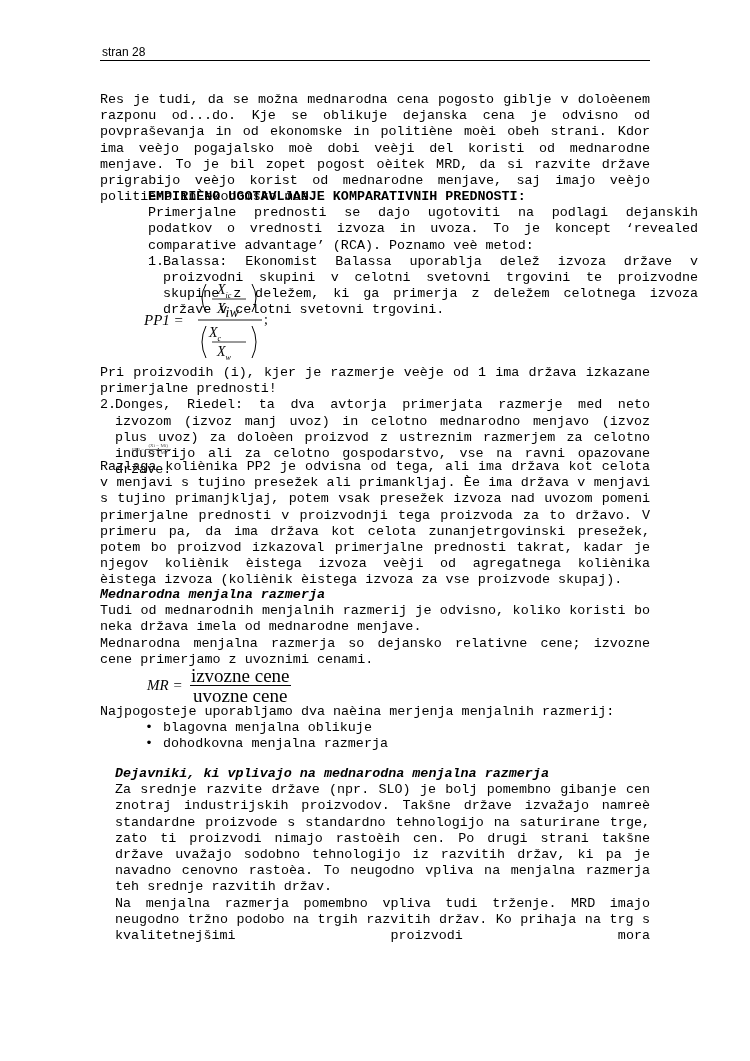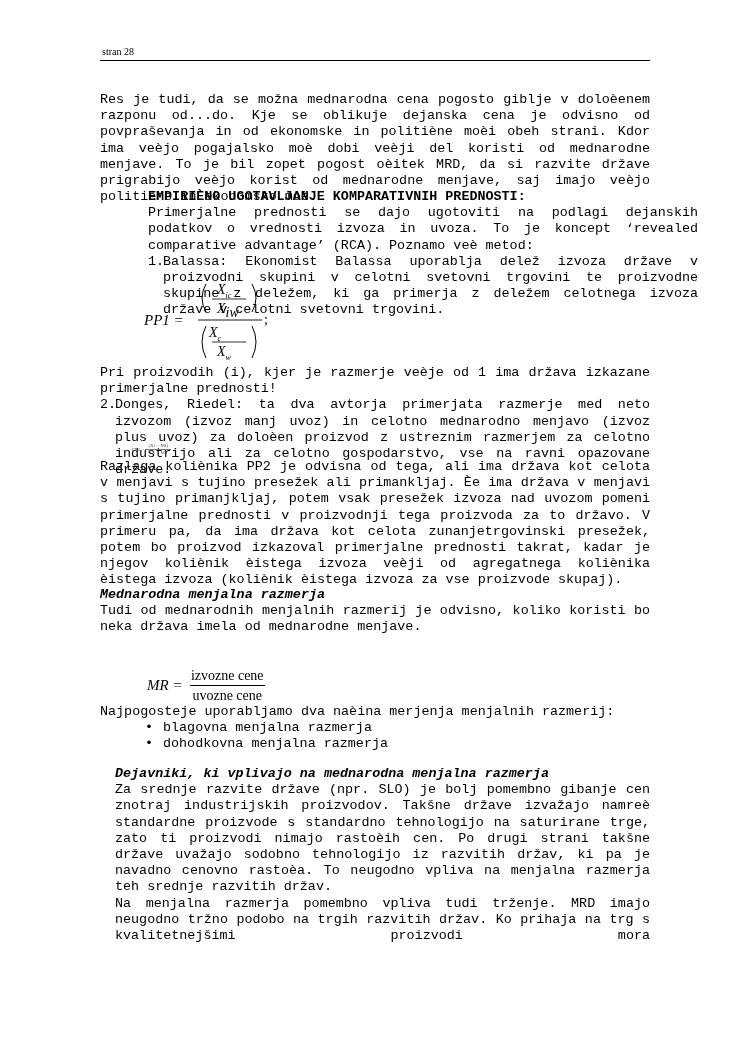--- a/index.html
+++ b/index.html
@@ -1,20 +1,20 @@
 <!DOCTYPE html>
 <html><head>
 <meta charset="utf-8">
 <style>
   html, body { margin: 0; padding: 0; background: #ffffff; }
   body { width: 750px; height: 1061px; position: relative; overflow: hidden; color: #000; }
   .page { position: absolute; left: 100px; top: 0; width: 550px; }
   .header { position: absolute; left: 100px; top: 44px; width: 550px; height: 16px;
     border-bottom: 1px solid #000; }
-  .header-text { font-family: Liberation Serif, serif; font-size: 10px; line-height: 12px; position: absolute; left: 2px; top: 2px; }
+  .header-text { font-family: Liberation Sans, sans-serif; font-size: 12px; line-height: 12px; position: absolute; left: 2px; top: 2px; }
   .body-text { font-family: "Liberation Sans", sans-serif; font-size: 13.4px; line-height: 16.2px; text-align: justify; }
   .p { margin: 0; }
   .abs { position: absolute; left: 0; width: 550px; font-family: Liberation Mono, monospace; }
   .h-bold { font-weight: bold; }
   .h-bi { font-weight: bold; font-style: italic; }
   ol.num { margin: 0; padding: 0; list-style: none; }
   ol.num li { position: relative; padding-left: 15px; }
   ol.num li .n { position: absolute; left: 0; top: 0; }
   .formula { font-family: "Liberation Serif", serif; font-style: italic; position: absolute; }
   .frac { display: inline-block; vertical-align: middle; text-align: center; }
@@ -79,34 +79,35 @@
       <span style="display:block; border-bottom:1px solid #777; padding:0 3px;">(Xi − Mi)</span>
       <span style="display:block;">(X + M)</span>
     </span>
   </div>
 
   <p class="p abs" style="top:459px;">Razlaga koliènika PP2 je odvisna od tega, ali ima država kot celota v menjavi s tujino presežek ali primankljaj. Èe ima država v menjavi s tujino primanjkljaj, potem vsak presežek izvoza nad uvozom pomeni primerjalne prednosti v proizvodnji tega proizvoda za to državo. V primeru pa, da ima država kot celota zunanjetrgovinski presežek, potem bo proizvod izkazoval primerjalne prednosti takrat, kadar je njegov koliènik èistega izvoza veèji od agregatnega koliènika èistega izvoza (koliènik èistega izvoza za vse proizvode skupaj).</p>
 
   <div class="abs" style="top:587px;">
     <p class="p h-bi">Mednarodna menjalna razmerja</p>
     <p class="p">Tudi od mednarodnih menjalnih razmerij je odvisno, koliko koristi bo neka država imela od mednarodne menjave.</p>
+    <p class="p">Mednarodna menjalna razmerja so dejansko relativne cene; izvozne cene primerjamo z uvoznimi cenami.</p>
   </div>
 
   <div class="formula" style="left:47px; top:667px; font-style:normal;">
     <span style="display:inline-block; vertical-align:middle; font-style:italic; font-size:15px; margin-right:4px;">MR =</span>
-    <span class="frac" style="font-size:14px; line-height:17px;">
+    <span class="frac" style="font-size:19px; line-height:17px;">
       <span style="display:block; border-bottom:1px solid #000; padding:0 1px 1px;">izvozne cene</span>
       <span style="display:block; padding-top:1px;">uvozne cene</span>
     </span>
   </div>
 
   <div class="abs" style="top:704px;">
     <p class="p">Najpogosteje uporabljamo dva naèina merjenja menjalnih razmerij:</p>
     <ul class="bullets">
-      <li><span class="dot">•</span><span>blagovna menjalna razmerja</span></li>
+      <li><span class="dot">•</span><span>blagovna menjalna oblikuje</span></li>
       <li><span class="dot">•</span><span>dohodkovna menjalna razmerja</span></li>
     </ul>
   </div>
 
   <div class="abs indent" style="top:766px;">
     <p class="p h-bi">Dejavniki, ki vplivajo na mednarodna menjalna razmerja</p>
     <p class="p">Za srednje razvite države (npr. SLO) je bolj pomembno gibanje cen znotraj industrijskih proizvodov. Takšne države izvažajo namreè standardne proizvode s standardno tehnologijo na saturirane trge, zato ti proizvodi nimajo rastoèih cen. Po drugi strani takšne države uvažajo sodobno tehnologijo iz razvitih držav, ki pa je navadno cenovno rastoèa. To neugodno vpliva na menjalna razmerja teh srednje razvitih držav.</p>
     <p class="p" style="text-align-last: justify;">Na menjalna razmerja pomembno vpliva tudi trženje. MRD imajo neugodno tržno podobo na trgih razvitih držav. Ko prihaja na trg s kvalitetnejšimi proizvodi mora</p>
   </div>
 

